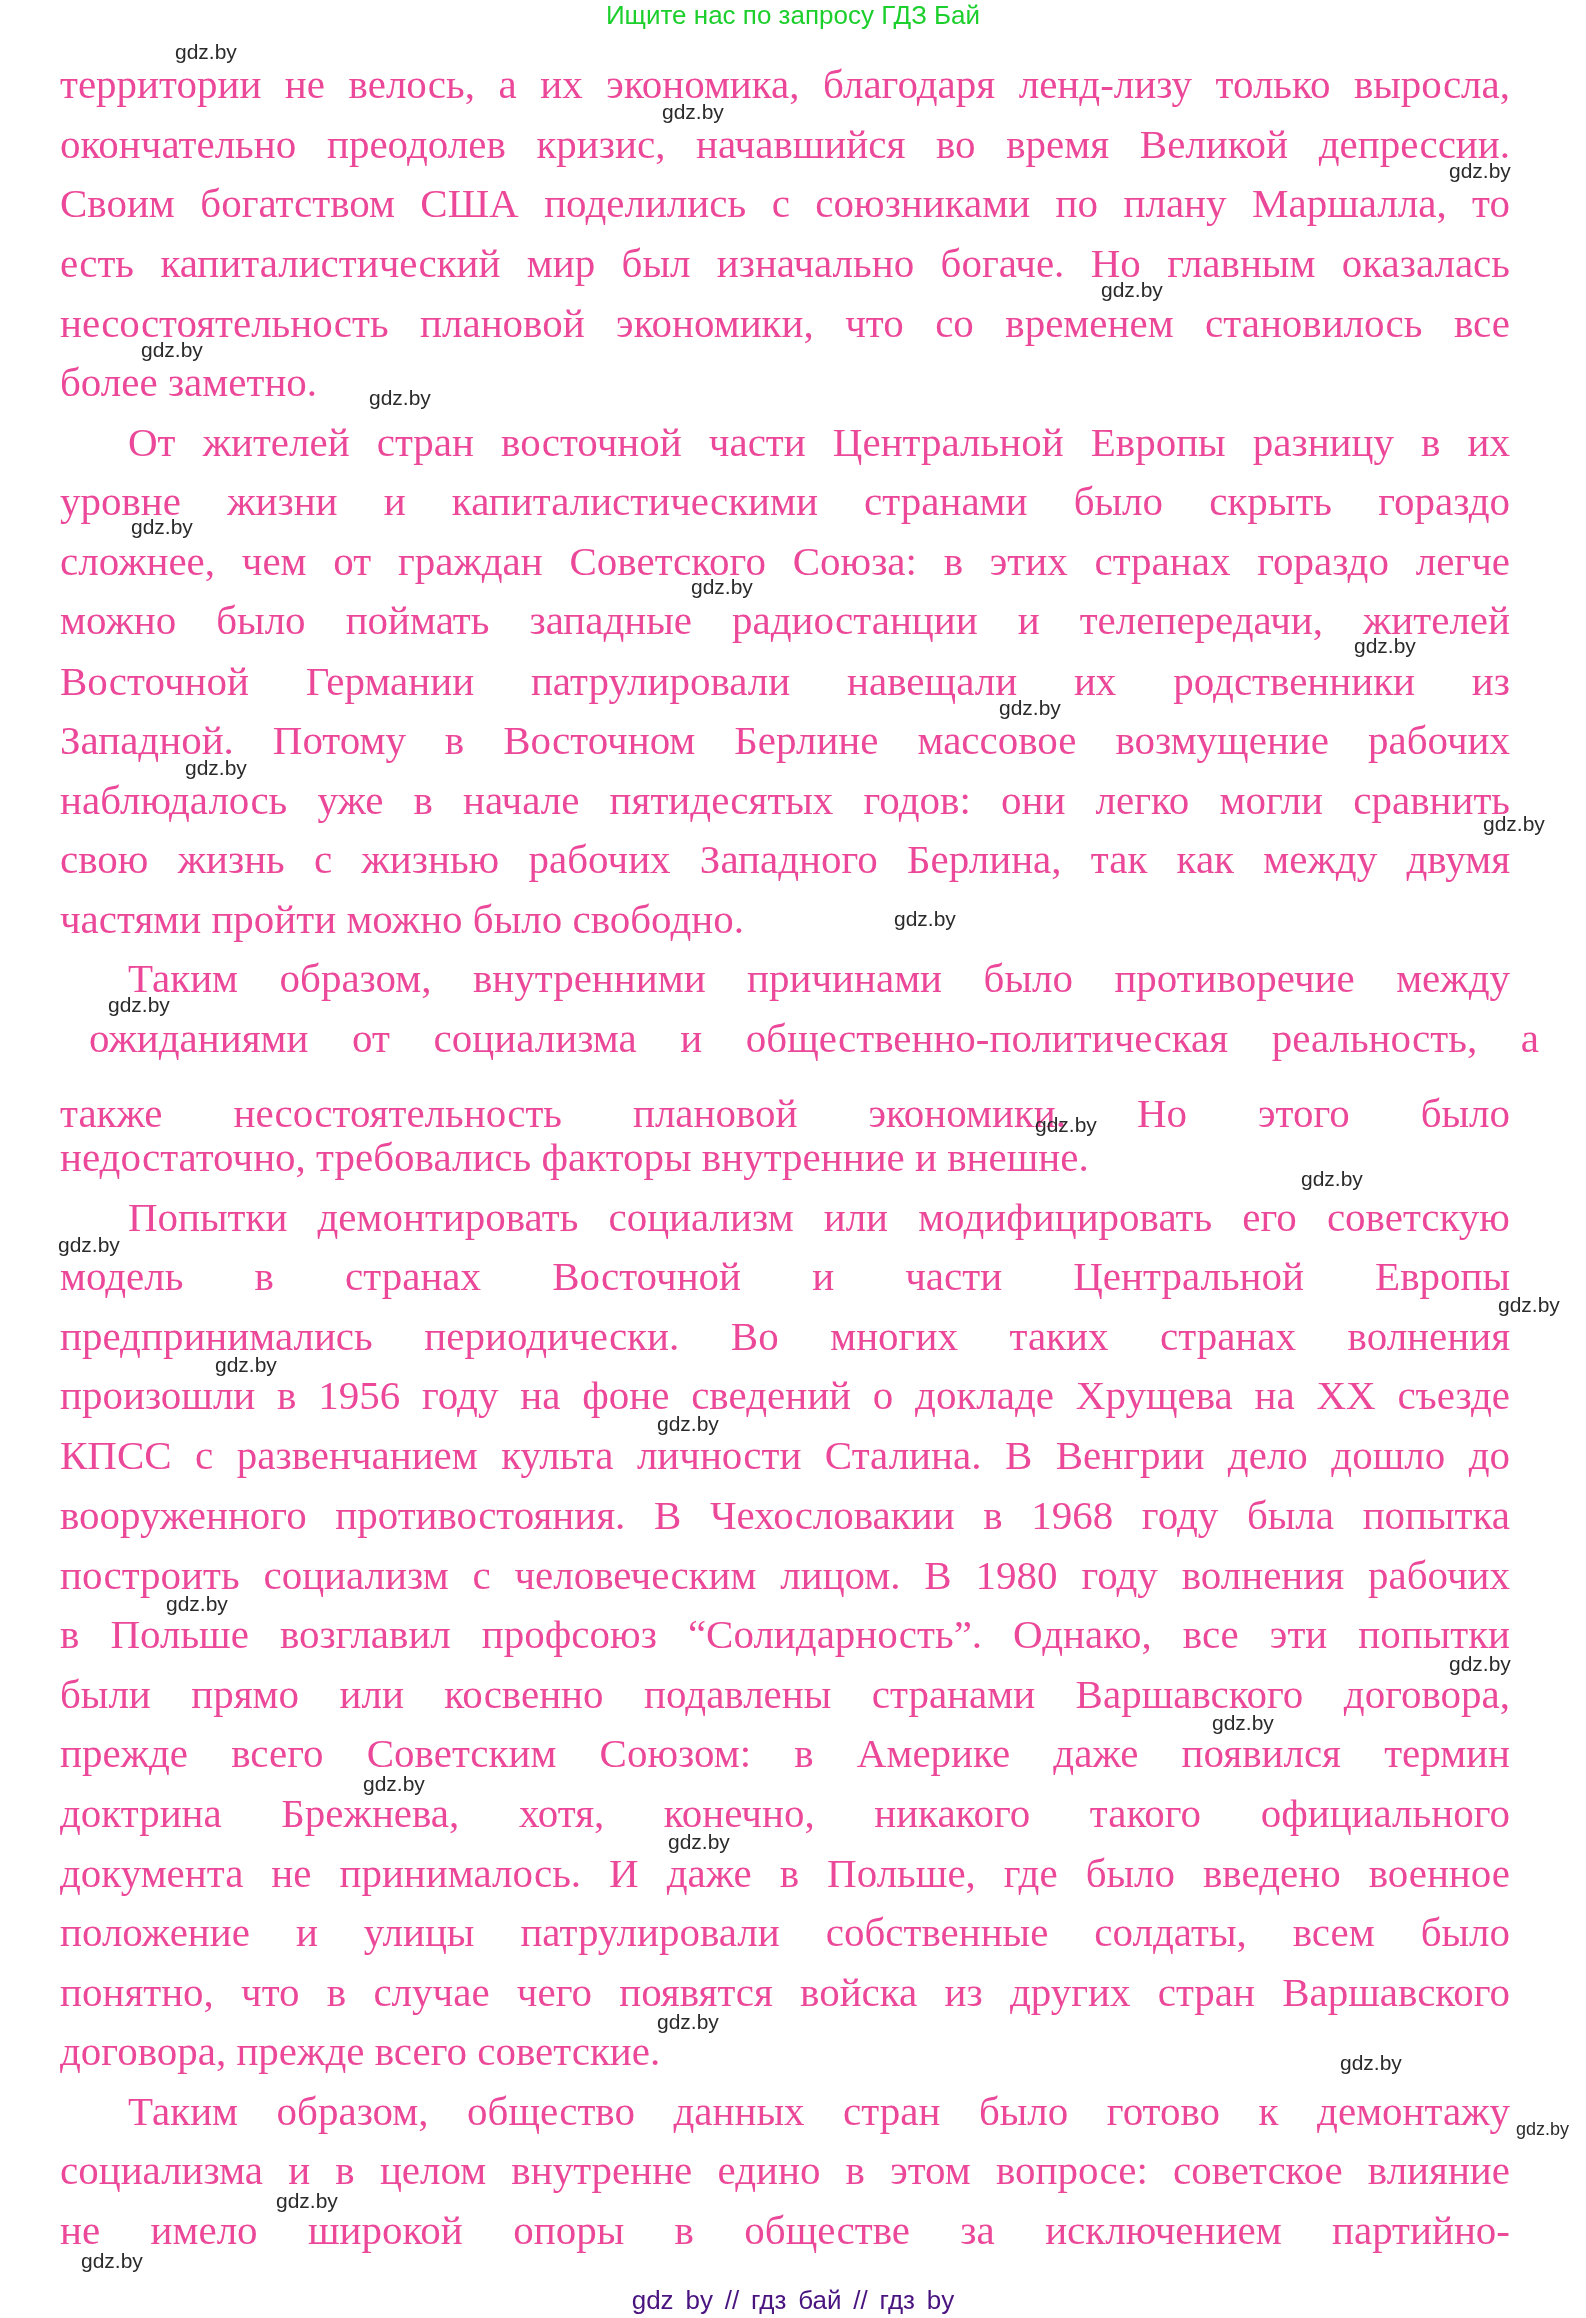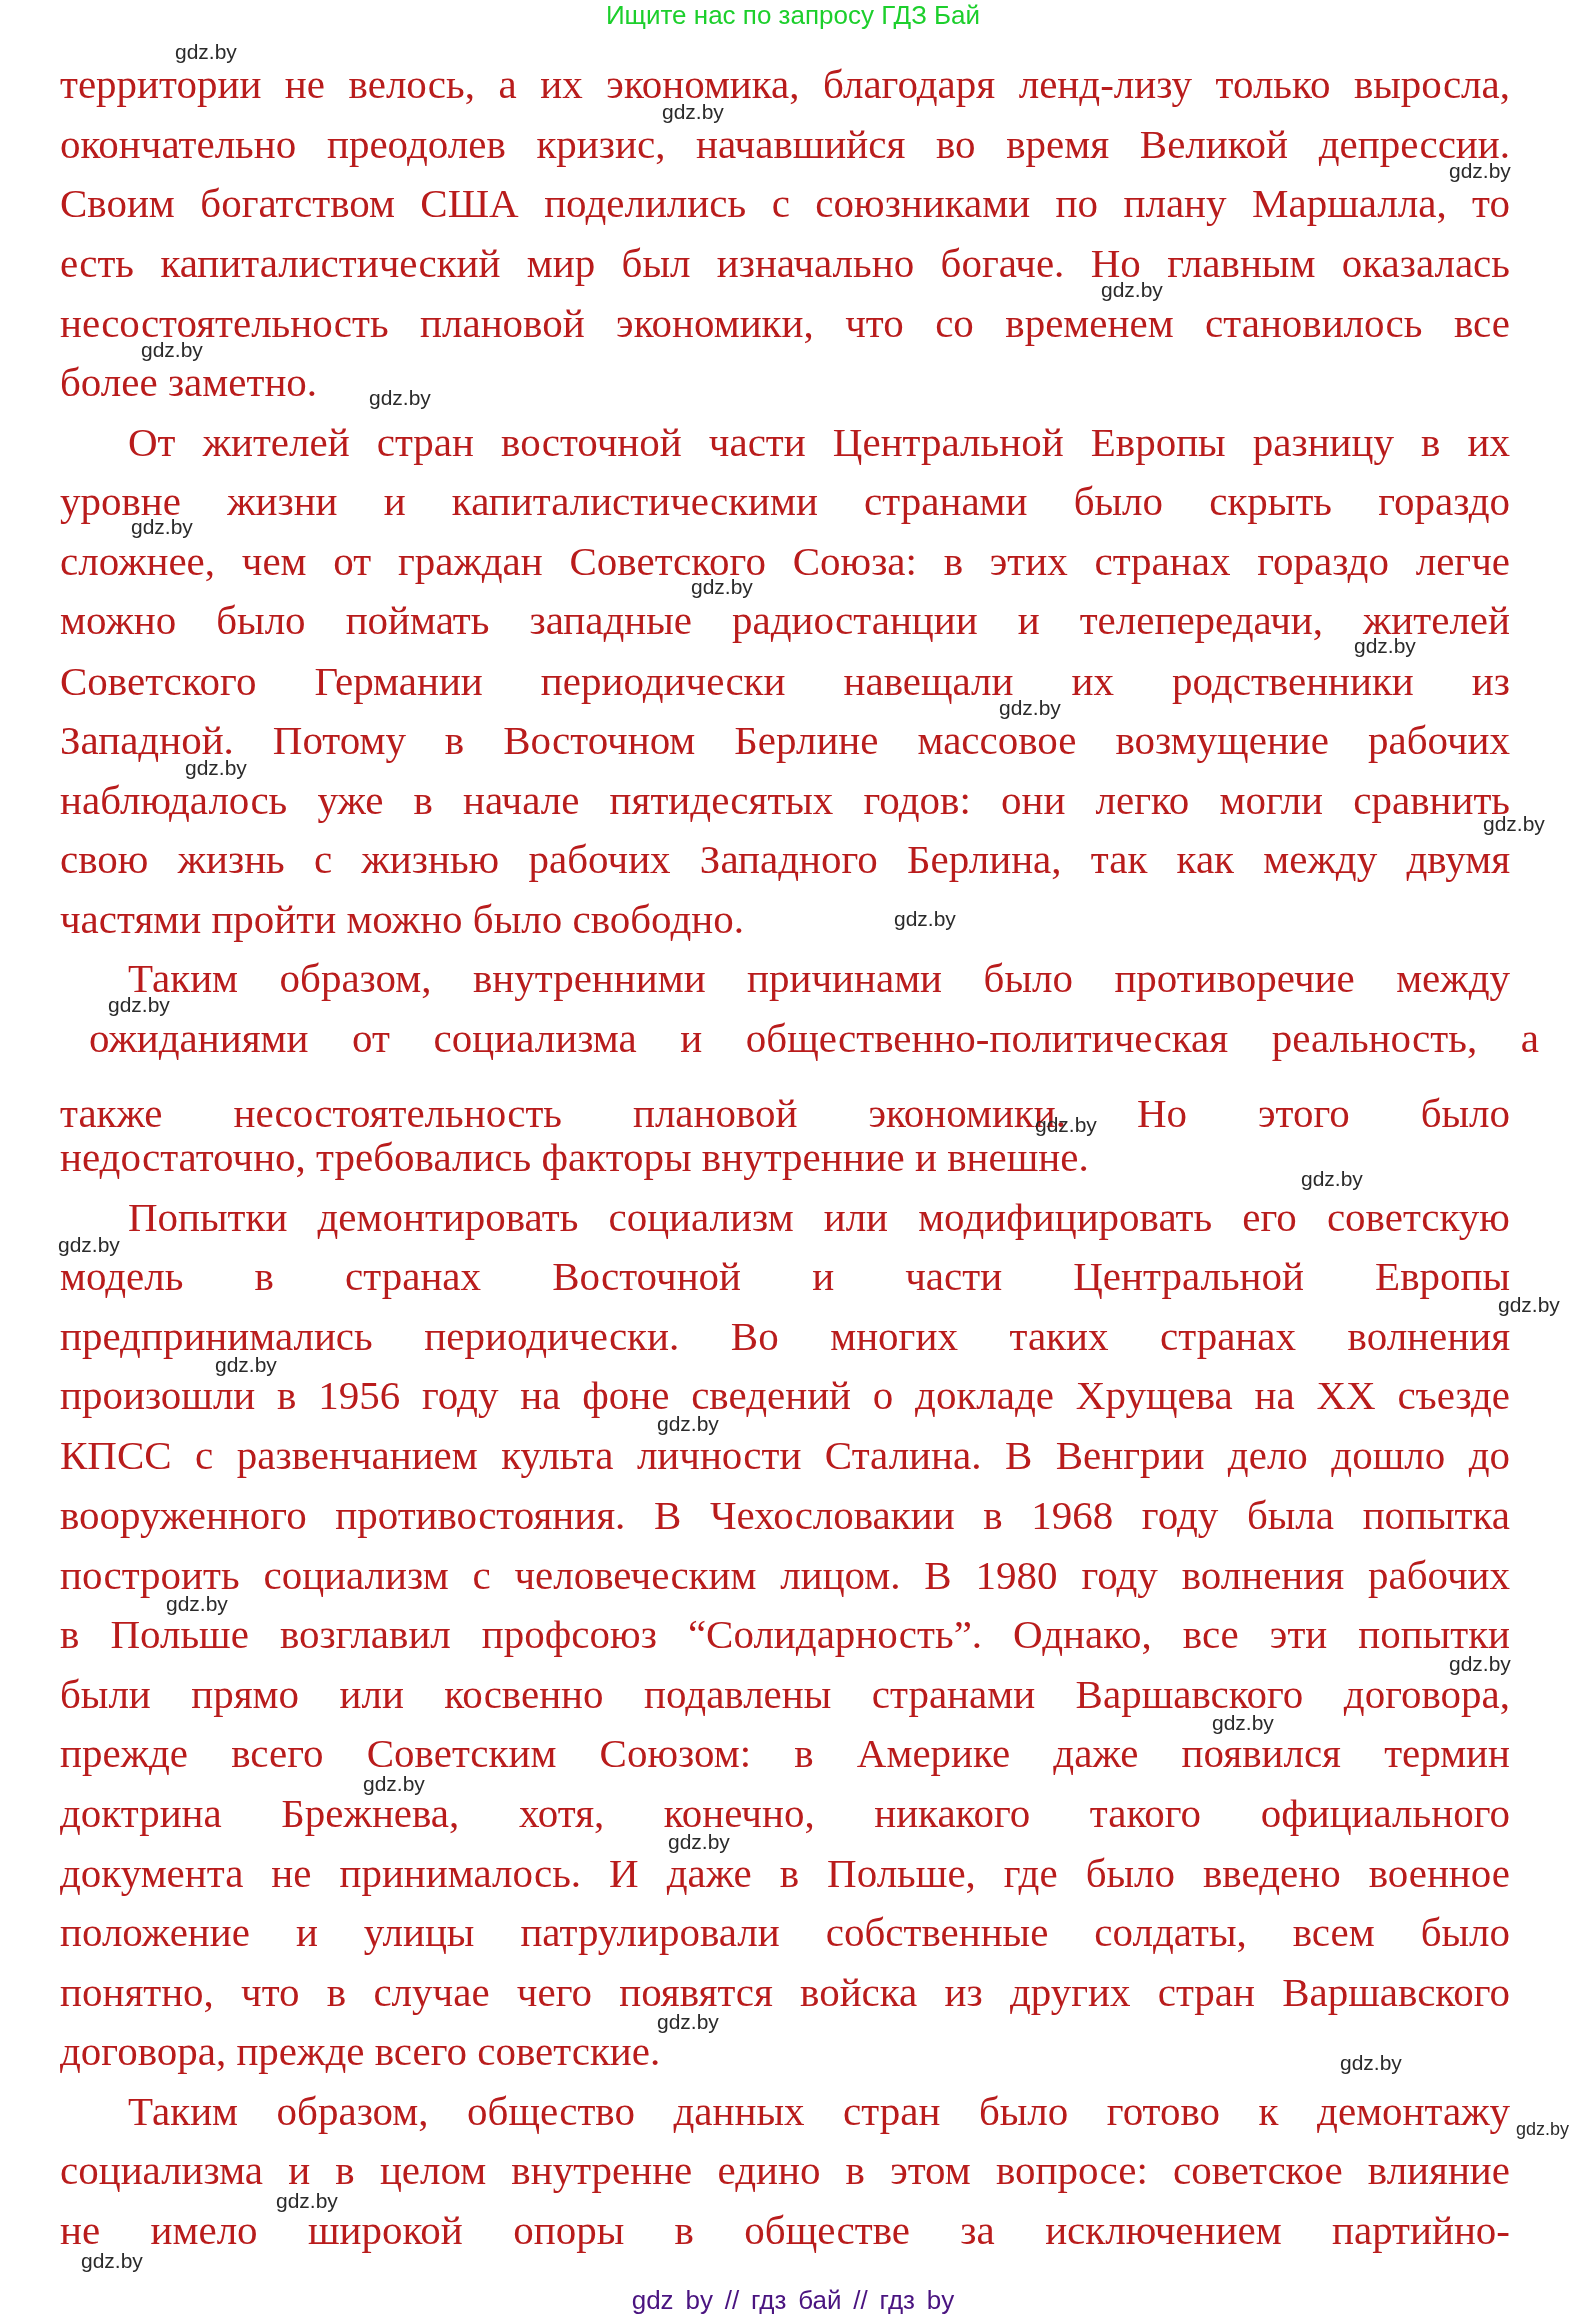--- a/index.html
+++ b/index.html
@@ -6,21 +6,21 @@
   body { width:1586px; height:2319px; position:relative; overflow:hidden; }
   .header {
     position:absolute; left:0; top:0; width:1586px; text-align:center;
     font-family:"Liberation Sans", "DejaVu Sans", sans-serif;
     font-size:26px; line-height:31px; color:#1ccf2c; letter-spacing:0px;
   }
   .page { position:absolute; left:0; top:0; width:1586px; height:2319px; }
   .line {
     position:absolute; left:60px; width:1450px; height:54px;
     font-family:"Liberation Serif", "DejaVu Serif", serif;
-    font-size:41px; line-height:54px; color:#b91c1c;
+    font-size:41px; line-height:54px; color:#ec4899;
     text-align:justify; text-align-last:justify; white-space:nowrap;
   }
   .line.last { text-align-last:left; }
   .line.indent { left:128px; width:1382px; }
   .line .inner { display:block; width:100%; white-space:normal; }
   .wm {
     position:absolute;
     font-family:"Liberation Sans", "DejaVu Sans", sans-serif;
     font-size:21px; line-height:23px; color:#2b2b2b;
   }
@@ -61,21 +61,21 @@
       <div class="line" style="top: 474px;">
         <span class="inner" style="text-align-last: justify; text-align: justify;">уровне жизни и капиталистическими странами было скрыть гораздо</span>
       </div>
       <div class="line" style="top: 534px;">
         <span class="inner" style="text-align-last: justify; text-align: justify;">сложнее, чем от граждан Советского Союза: в этих странах гораздо легче</span>
       </div>
       <div class="line" style="top: 593px;">
         <span class="inner" style="text-align-last: justify; text-align: justify;">можно было поймать западные радиостанции и телепередачи, жителей</span>
       </div>
       <div class="line" style="top: 654px;">
-        <span class="inner" style="text-align-last: justify; text-align: justify;">Советского Германии периодически навещали их родственники из</span>
+        <span class="inner" style="text-align-last: justify; text-align: justify;">Восточной Германии патрулировали навещали их родственники из</span>
       </div>
       <div class="line" style="top: 713px;">
         <span class="inner" style="text-align-last: justify; text-align: justify;">Западной. Потому в Восточном Берлине массовое возмущение рабочих</span>
       </div>
       <div class="line" style="top: 773px;">
         <span class="inner" style="text-align-last: justify; text-align: justify;">наблюдалось уже в начале пятидесятых годов: они легко могли сравнить</span>
       </div>
       <div class="line" style="top: 832px;">
         <span class="inner" style="text-align-last: justify; text-align: justify;">свою жизнь с жизнью рабочих Западного Берлина, так как между двумя</span>
       </div>

